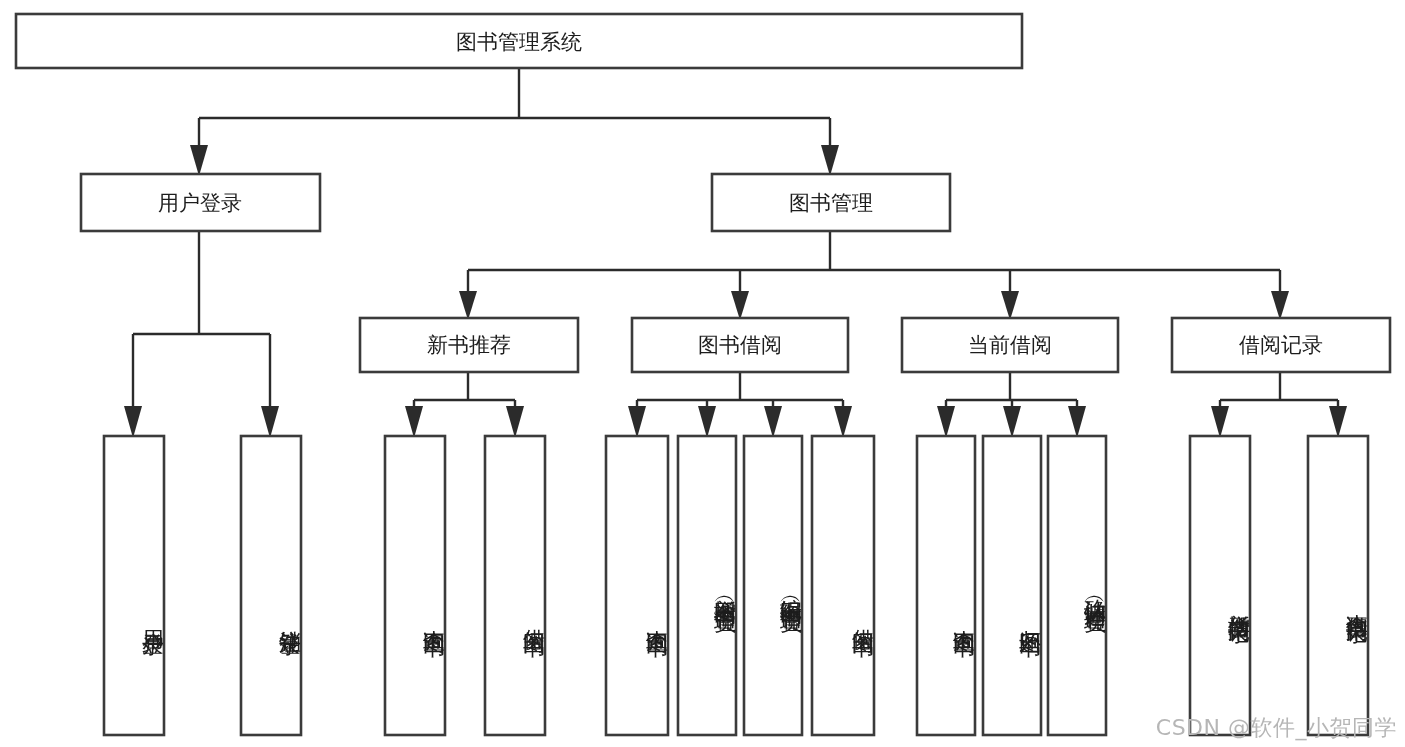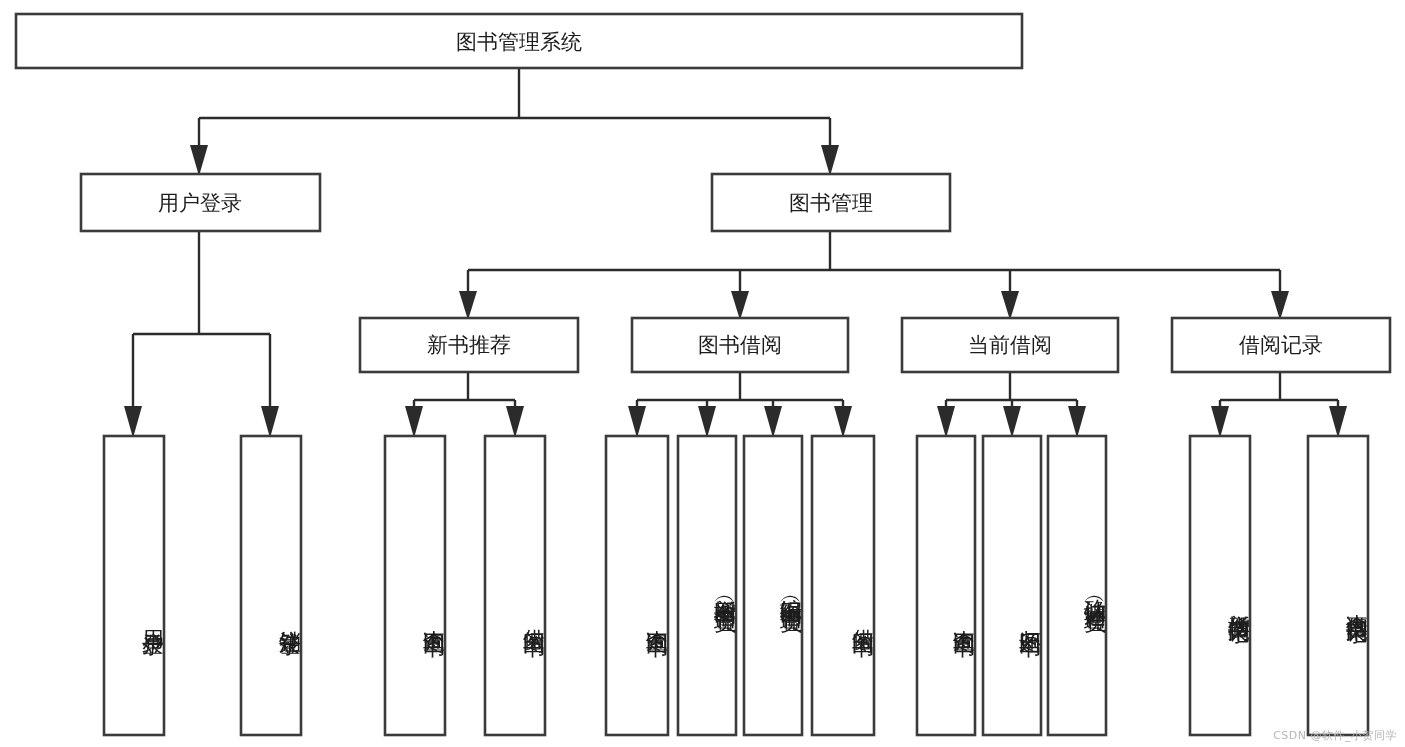--- a/index.html
+++ b/index.html
@@ -62,21 +62,21 @@
     color: #1d1d1d;
     letter-spacing: 2px;
     white-space: nowrap;
     pointer-events: none;
   }
   .watermark {
     position: absolute;
     right: 8px;
     bottom: 4px;
     font-family: "DejaVu Sans", "Liberation Sans", sans-serif;
-    font-size: 11px;
+    font-size: 22px;
     color: #b6b6b6;
     letter-spacing: 0.5px;
     white-space: nowrap;
   }
 </style>
 </head>
 <body>
 
 <div id="diagram-root">
 

